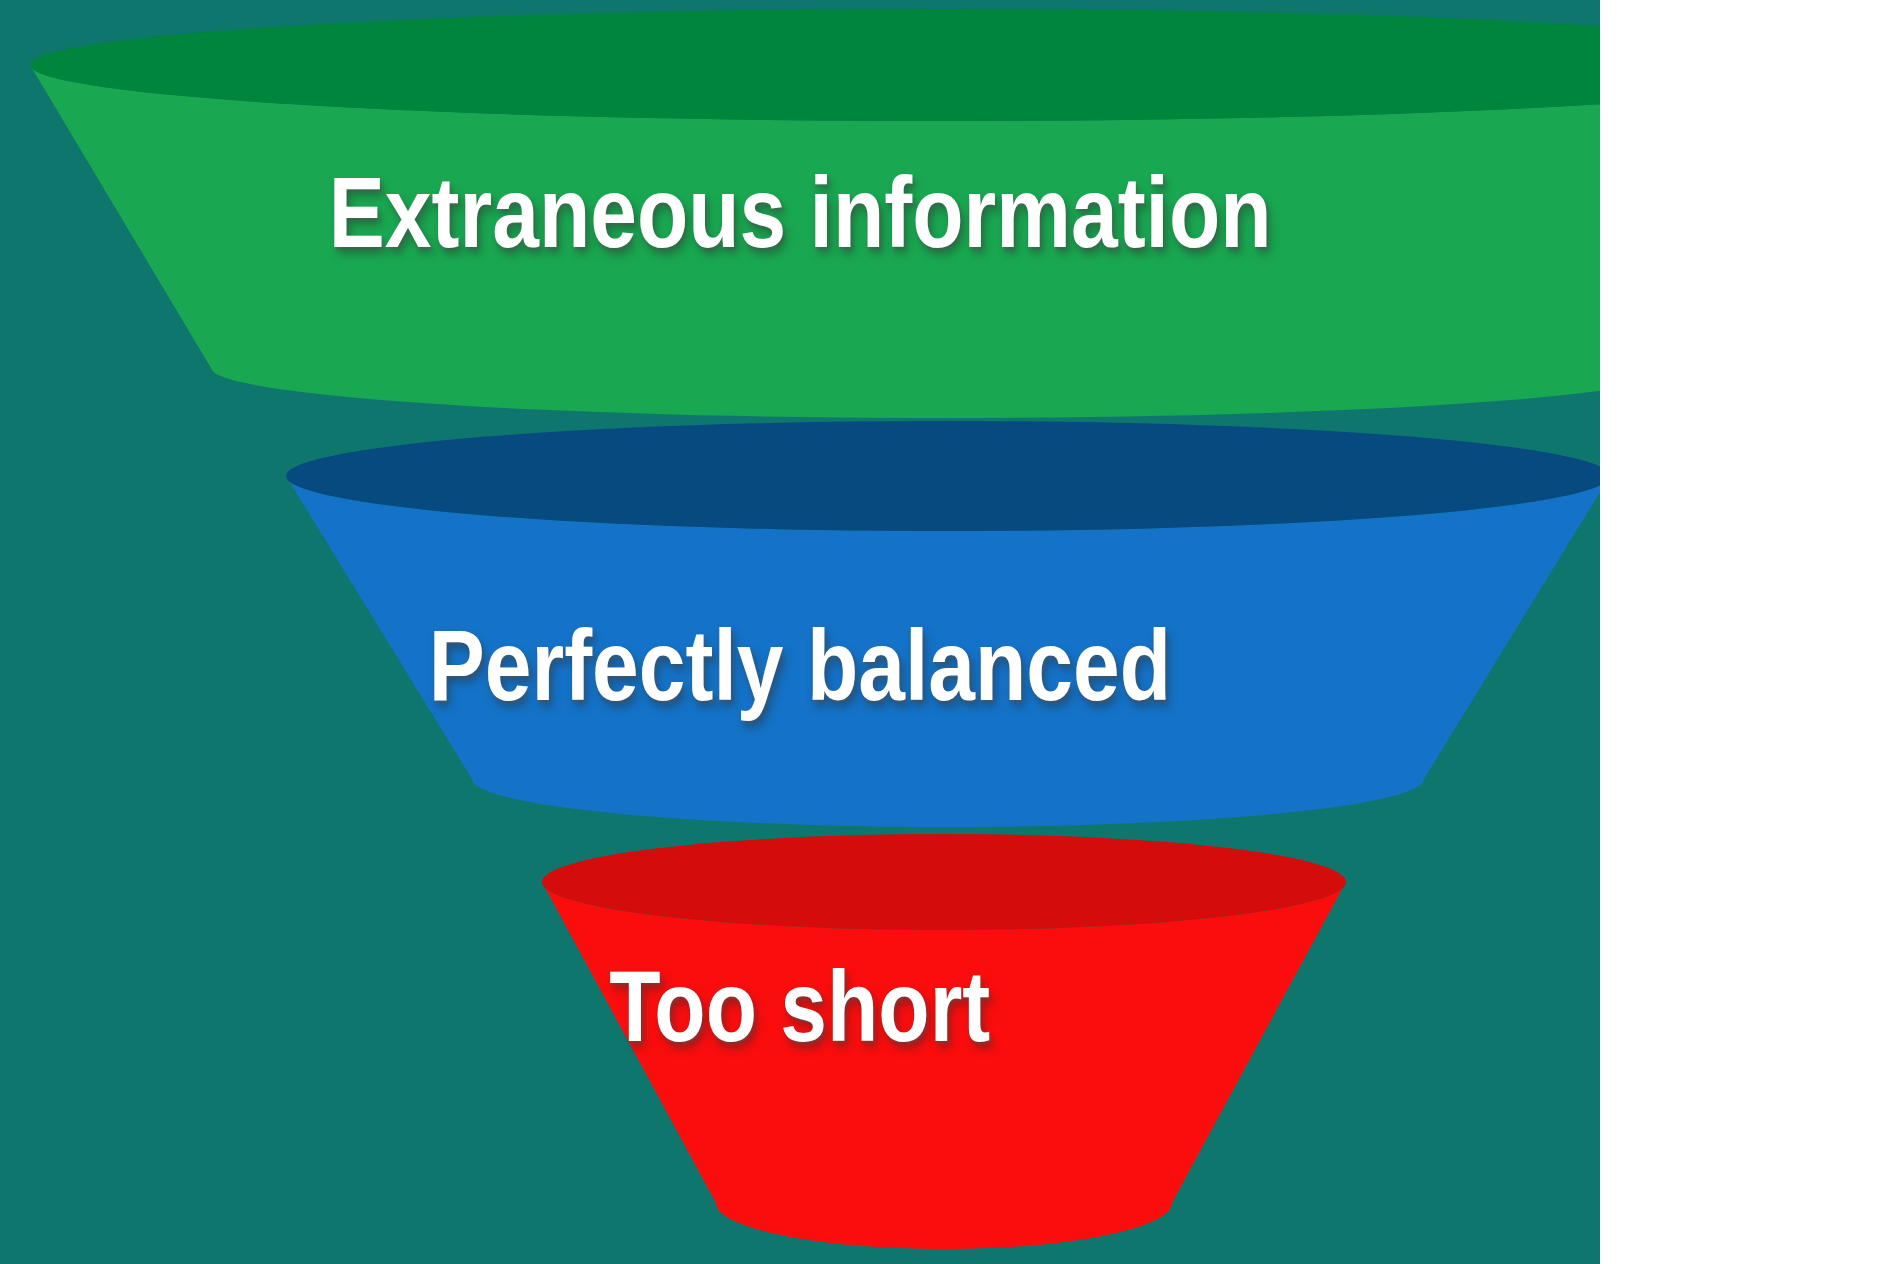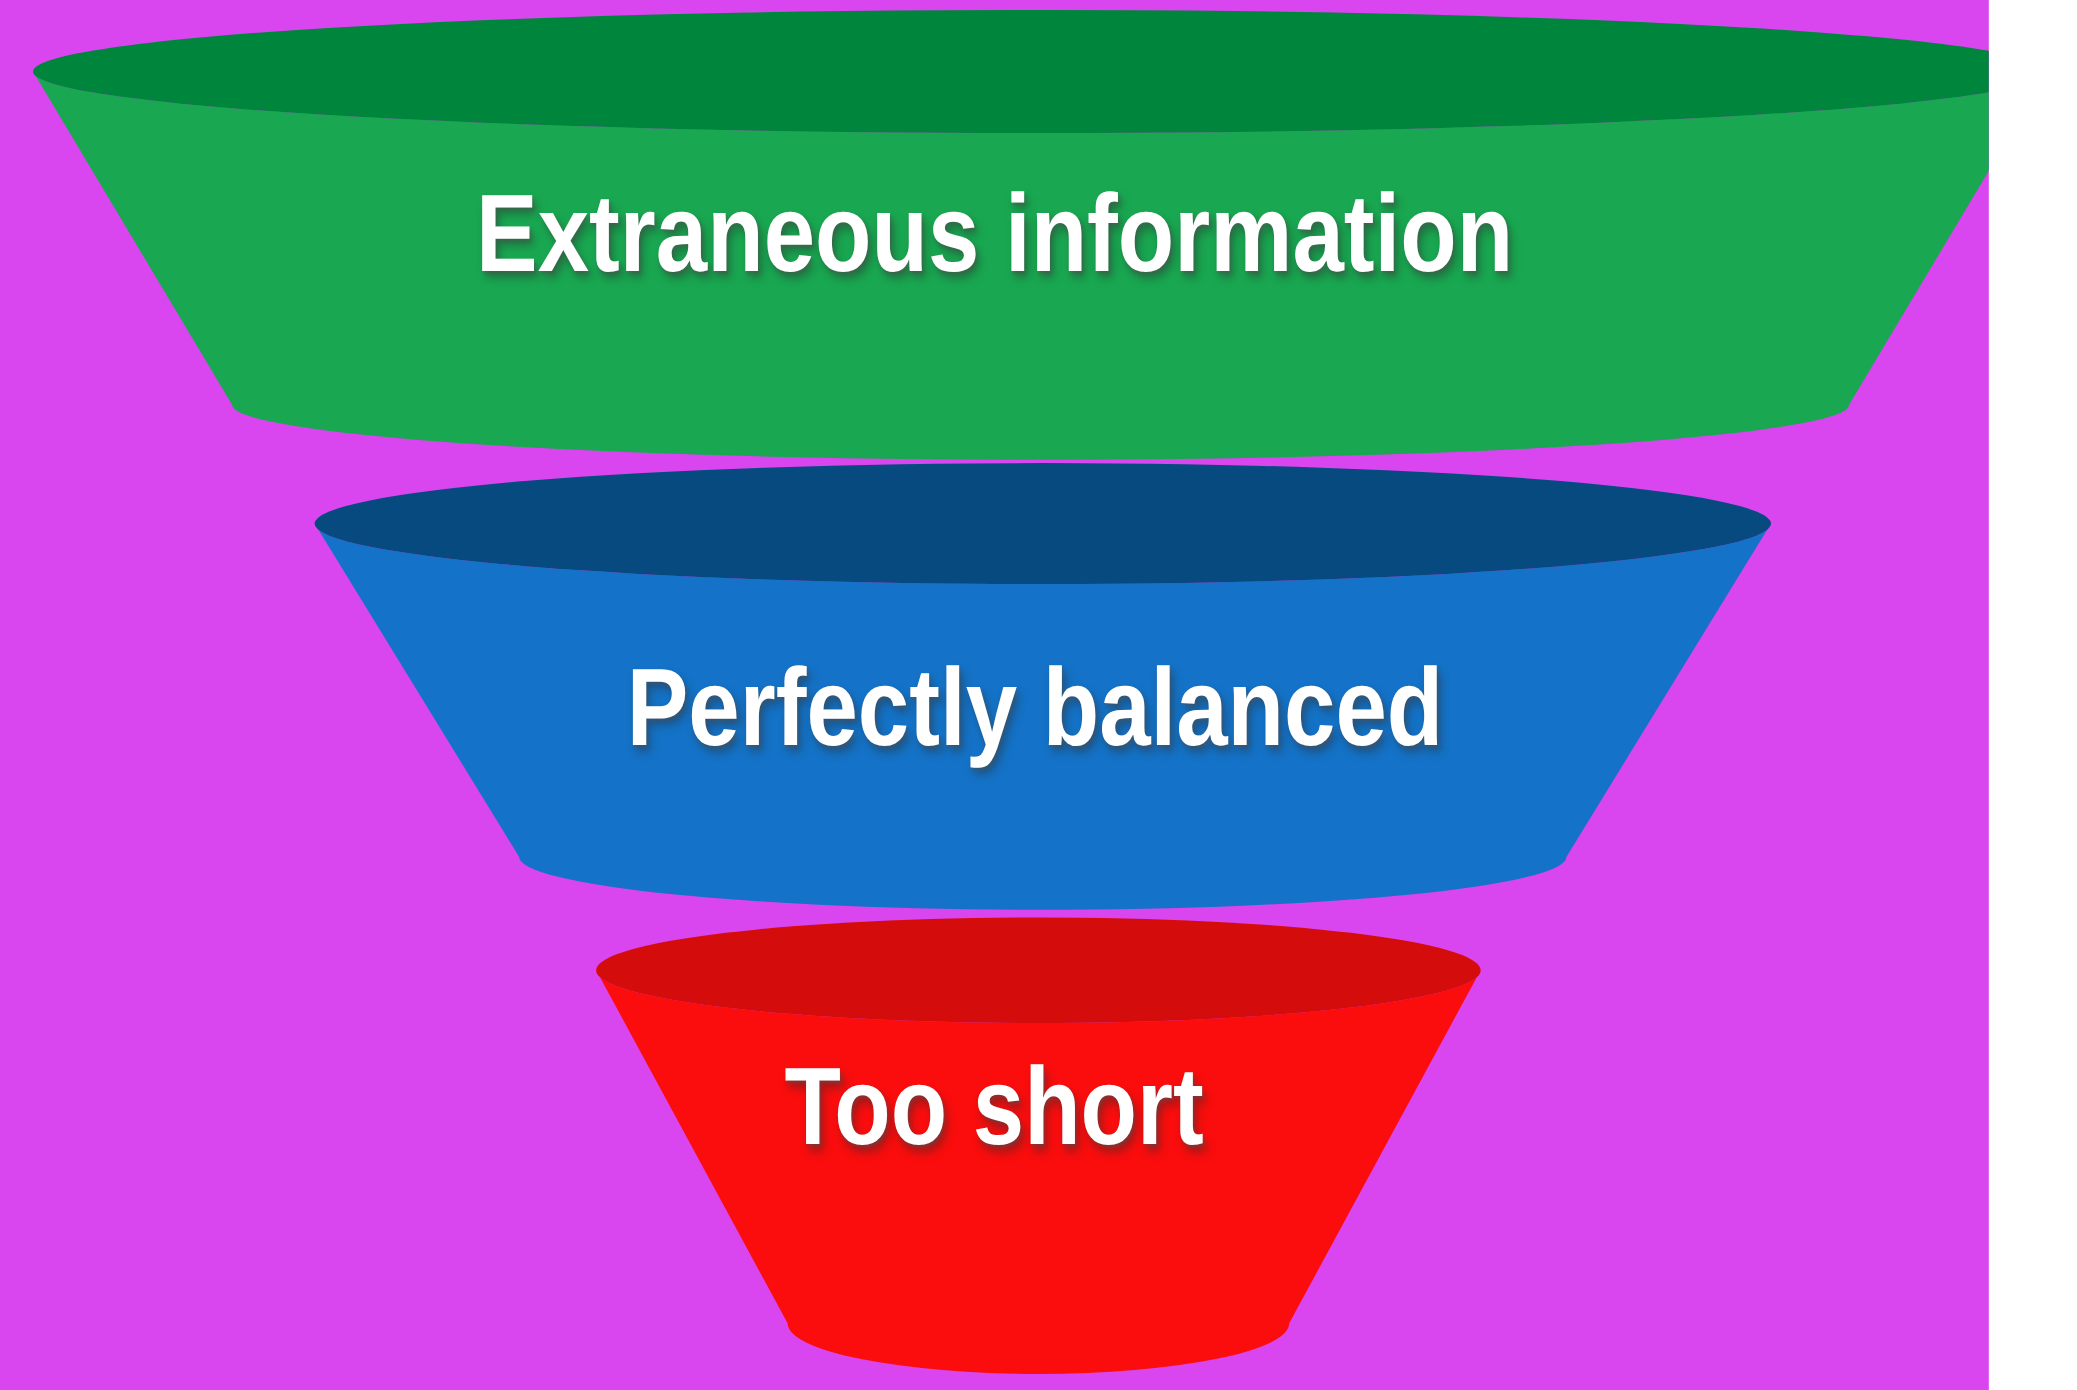--- a/index.html
+++ b/index.html
@@ -1,23 +1,23 @@
 <!DOCTYPE html>
 <html><head>
 <meta charset="utf-8">
 <style>
   html, body {
     margin: 0;
     padding: 0;
   }
   .stage {
     position: relative;
-    width: 1808px;
+    width: 1600px;
     height: 1264px;
-    background: #d946ef;
+    background: #0f766e;
     overflow: hidden;
     font-family: "Liberation Sans", sans-serif;
   }
   .funnel-svg {
     position: absolute;
     left: 0;
     top: 0;
     display: block;
   }
   .tier-label {
@@ -34,21 +34,21 @@
     transform: scaleX(0.84);
     transform-origin: center center;
     font-size: 100px;
     font-weight: bold;
     line-height: 1;
     color: #ffffff;
     white-space: nowrap;
     text-shadow: 2px 3px 3px rgba(80,80,80,0.45), 4px 7px 10px rgba(40,40,40,0.40);
   }
   .label-top    { top: 212px; }
-  .label-middle { top: 643px; margin-left: 37px; }
+  .label-middle { top: 665px; }
   .label-bottom { top: 1006px; }
 </style>
 </head>
 <body>
 
 <div class="stage">
 
   <svg class="funnel-svg" width="1888" height="1264" viewBox="0 0 1888 1264" xmlns="http://www.w3.org/2000/svg">
 
     <g>

